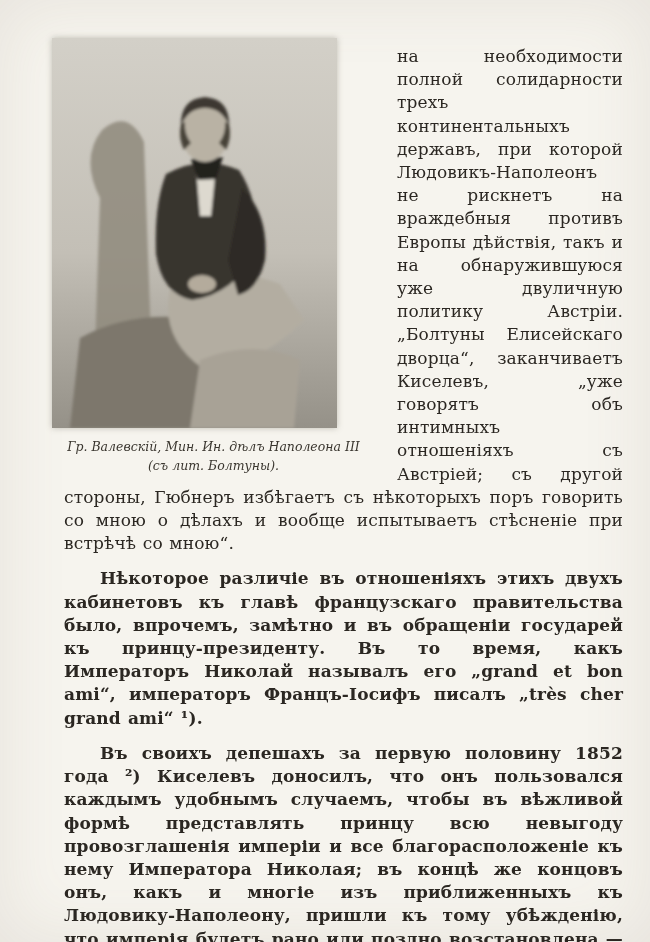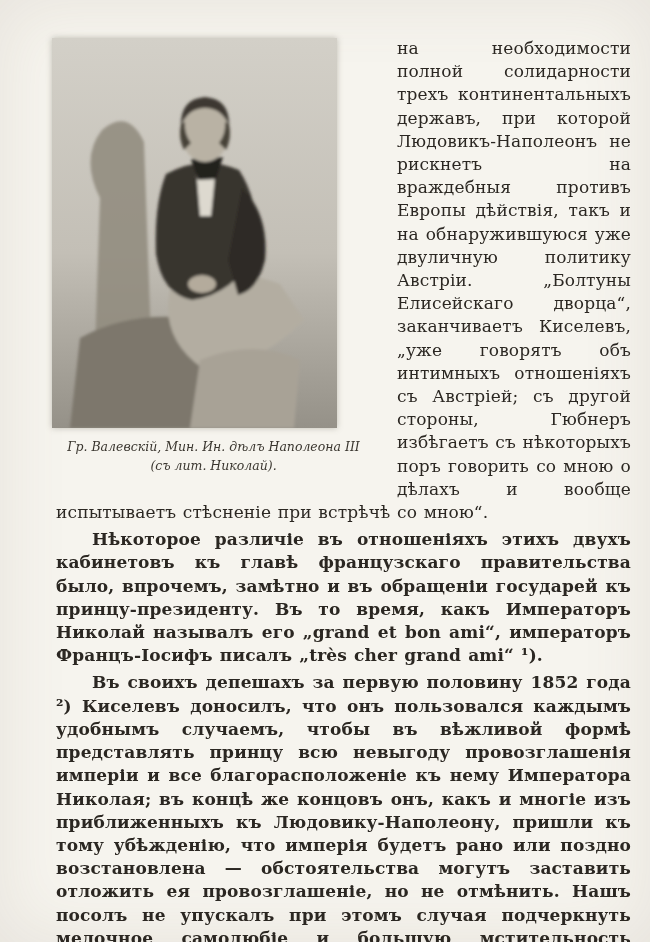--- a/index.html
+++ b/index.html
@@ -35,21 +35,21 @@
   }
   figcaption {
     margin-top: 9px;
     text-align: center;
     font-style: italic;
     font-size: 12.5px;
     line-height: 1.55;
     color: #3a362f;
   }
   p.p {
-    margin: 4px;
+    margin: 12px;
     font-size: 17px;
     line-height: 23.2px;
     text-align: justify;
     letter-spacing: 0.15px;
     word-spacing: 0.06em;
   }
   p.indent { text-indent: 36px; font-weight: bold; }
   .footnote-sep {
     clear: none;
     margin: 22px 0 0 6px;
@@ -90,21 +90,21 @@
             <ellipse cx="153" cy="95" rx="24" ry="29" fill="#b9b2a4"></ellipse>
             <path d="M129 88 Q128 61 153 59 Q178 61 177 88 Q170 70 153 70 Q136 70 129 88 Z" fill="#3c3830"></path>
             <path d="M129 86 Q126 100 132 112 L139 105 Q132 96 133 84 Z" fill="#474238"></path>
             <path d="M177 86 Q180 100 174 112 L167 105 Q174 96 173 84 Z" fill="#474238"></path>
             <ellipse cx="150" cy="246" rx="14" ry="9" fill="#b4ab9c"></ellipse>
           </g>
         </svg>
       </div>
       <figcaption>
         <div>Гр. Валевскій, Мин. Ин. дѣлъ Наполеона III</div>
-        <div>(съ лит. Николай).</div>
+        <div>(съ лит. Болтуны).</div>
       </figcaption>
     </figure>
 
     <p class="p">на необходимости полной солидарности трехъ континентальныхъ державъ, при которой Людовикъ-Наполеонъ не рискнетъ на враждебныя противъ Европы дѣйствія, такъ и на обнаружившуюся уже двуличную политику Австріи. „Болтуны Елисейскаго дворца“, заканчиваетъ Киселевъ, „уже говорятъ объ интимныхъ отношеніяхъ съ Австріей; съ другой стороны, Гюбнеръ избѣгаетъ съ нѣкоторыхъ поръ говорить со мною о дѣлахъ и вообще испытываетъ стѣсненіе при встрѣчѣ со мною“.</p>
     <p class="p indent">Нѣкоторое различіе въ отношеніяхъ этихъ двухъ кабинетовъ къ главѣ французскаго правительства было, впрочемъ, замѣтно и въ обращеніи государей къ принцу-президенту. Въ то время, какъ Императоръ Николай называлъ его „grand et bon ami“, императоръ Францъ-Іосифъ писалъ „très cher grand ami“ ¹).</p>
     <p class="p indent">Въ своихъ депешахъ за первую половину 1852 года ²) Киселевъ доносилъ, что онъ пользовался каждымъ удобнымъ случаемъ, чтобы въ вѣжливой формѣ представлять принцу всю невыгоду провозглашенія имперіи и все благорасположеніе къ нему Императора Николая; въ концѣ же концовъ онъ, какъ и многіе изъ приближенныхъ къ Людовику-Наполеону, пришли къ тому убѣжденію, что имперія будетъ рано или поздно возстановлена — обстоятельства могутъ заставить отложить ея провозглашеніе, но не отмѣнить. Нашъ посолъ не упускалъ при этомъ случая подчеркнуть мелочное самолюбіе и большую мстительность будущаго императора французовъ.</p>
 
     <div class="footnote-sep"></div>
 
   </div>

